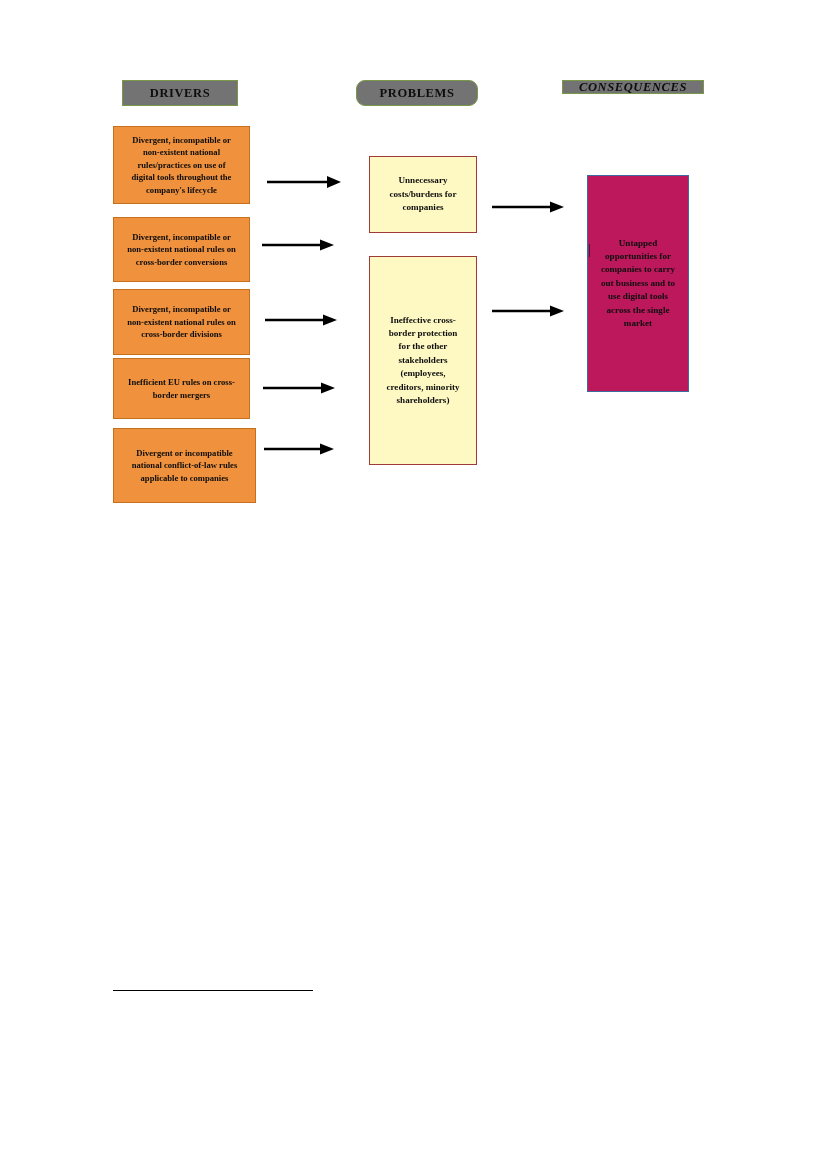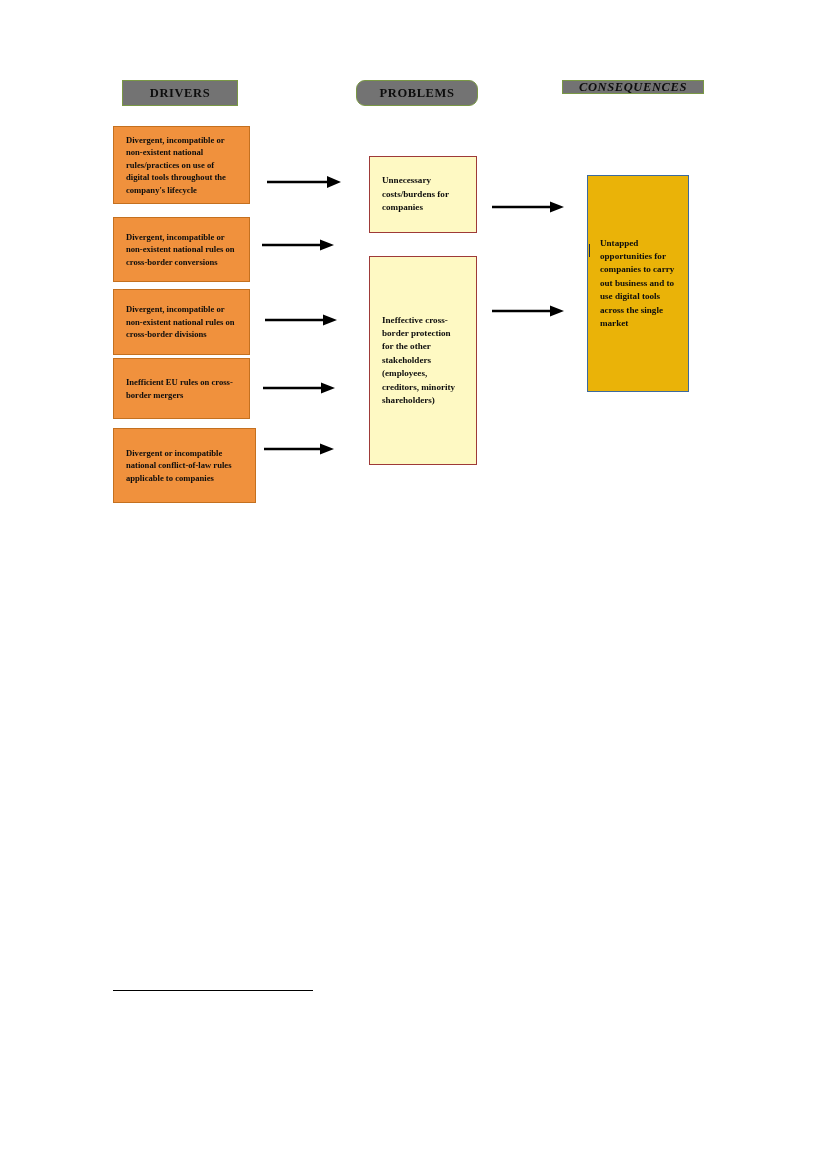--- a/index.html
+++ b/index.html
@@ -40,42 +40,42 @@
     white-space: nowrap;
   }
 
   
   .box {
     position: absolute;
     box-sizing: border-box;
     display: flex;
     align-items: center;
     justify-content: center;
-    text-align: left;
+    text-align: center;
     color: #0d0d0d;
     font-family: "Liberation Serif", "DejaVu Serif", serif;
     font-size: 8.6px;
     line-height: 12.4px;
     font-weight: 700;
     padding: 2px 12px;
   }
   .box .txt { display: block; width: 100%; }
 
   .box.driver {
     background: #F0913D;
     border: 1px solid #C4701F;
   }
   .box.problem {
     background: #fef9c3;
     border: 1px solid #9e3a38;
     font-size: 9.1px;
     line-height: 13.4px;
   }
   .box.consequence {
-    background: #eab308;
+    background: #be185d;
     border: 1px solid #3c6a9e;
     font-size: 9.1px;
     line-height: 13.4px;
   }
 
   
   .arrow {
     position: absolute;
     height: 18px;
     pointer-events: none;

